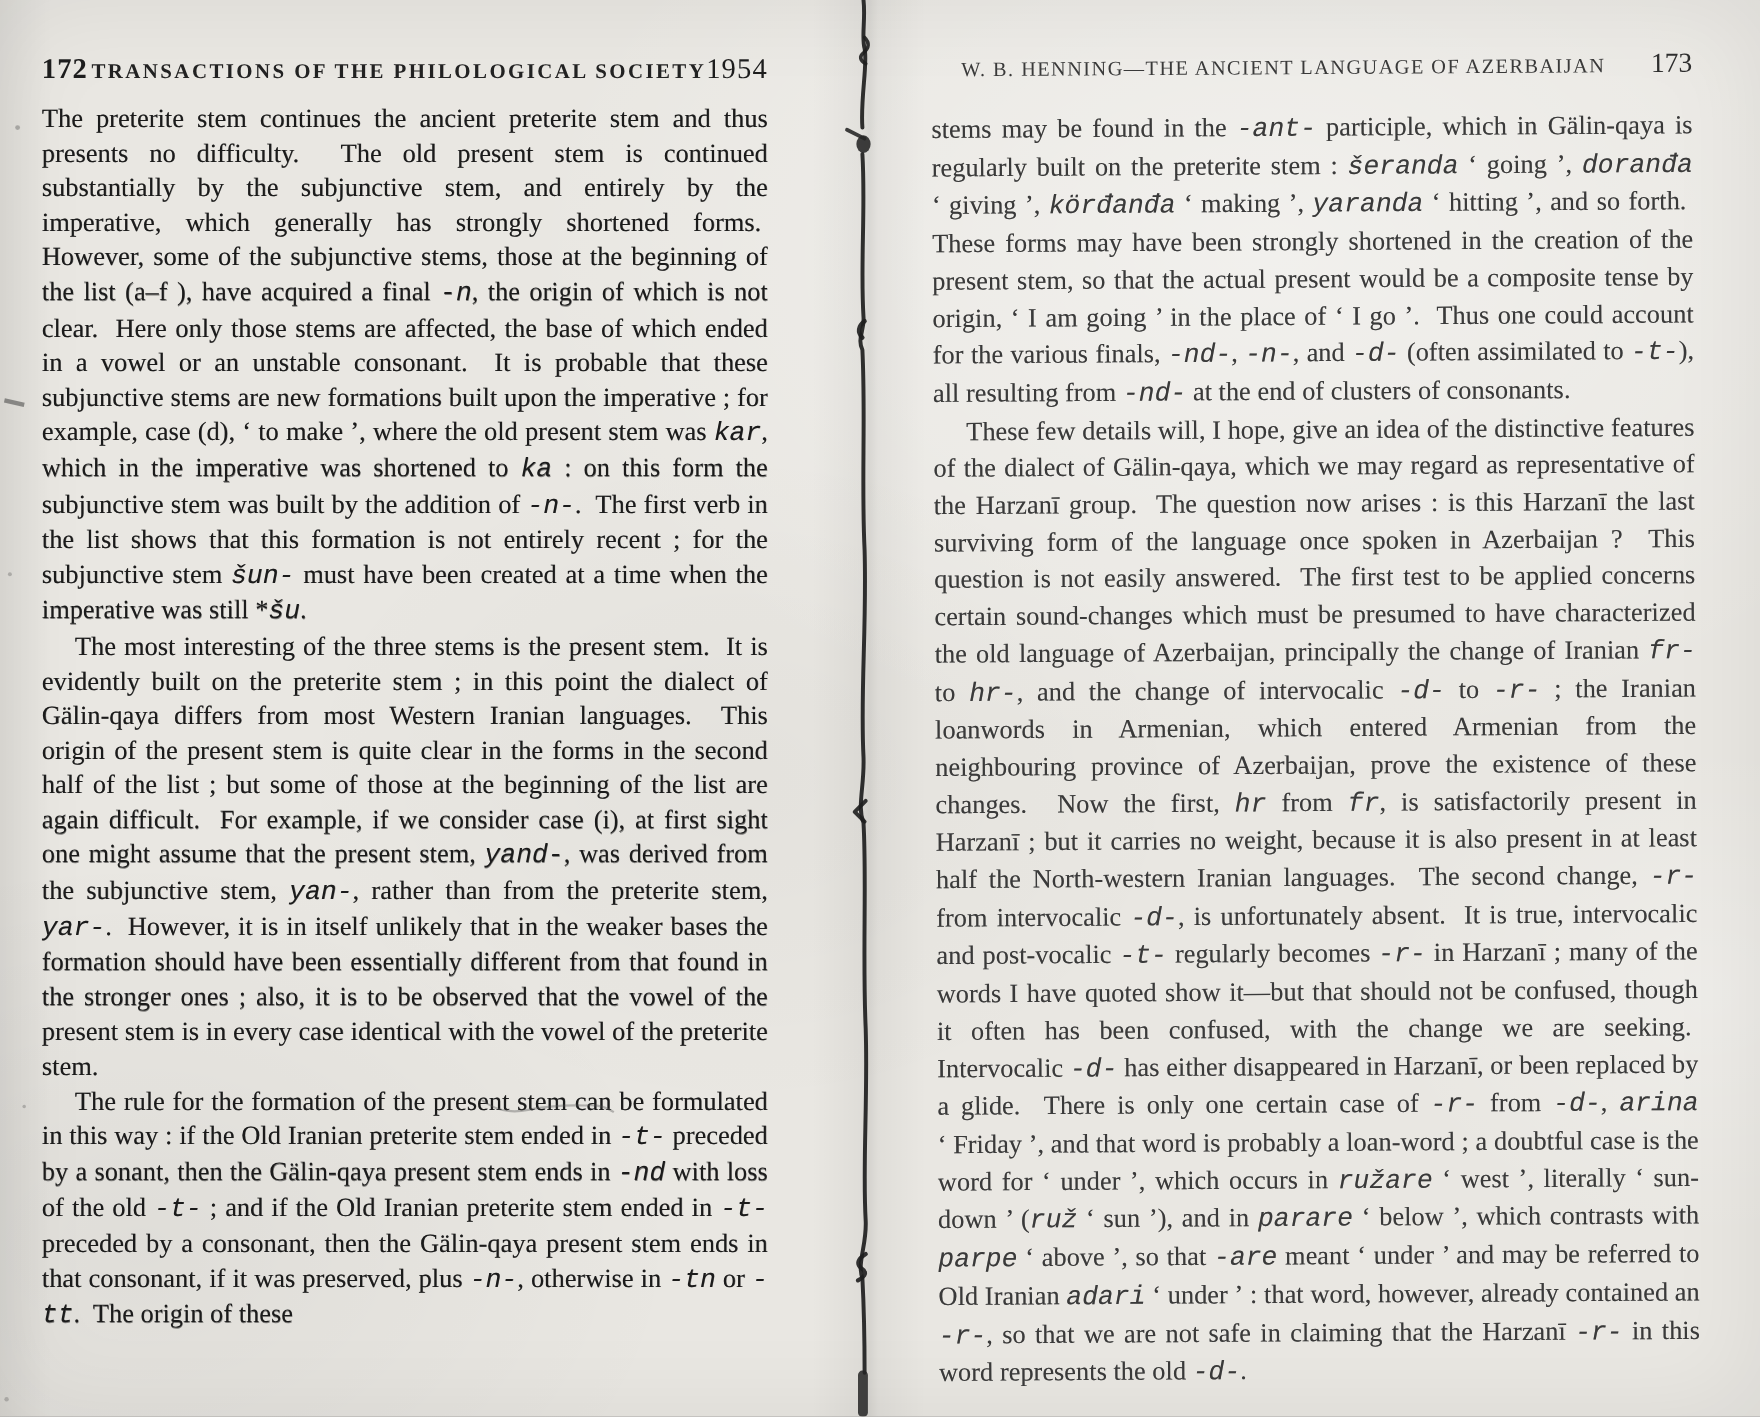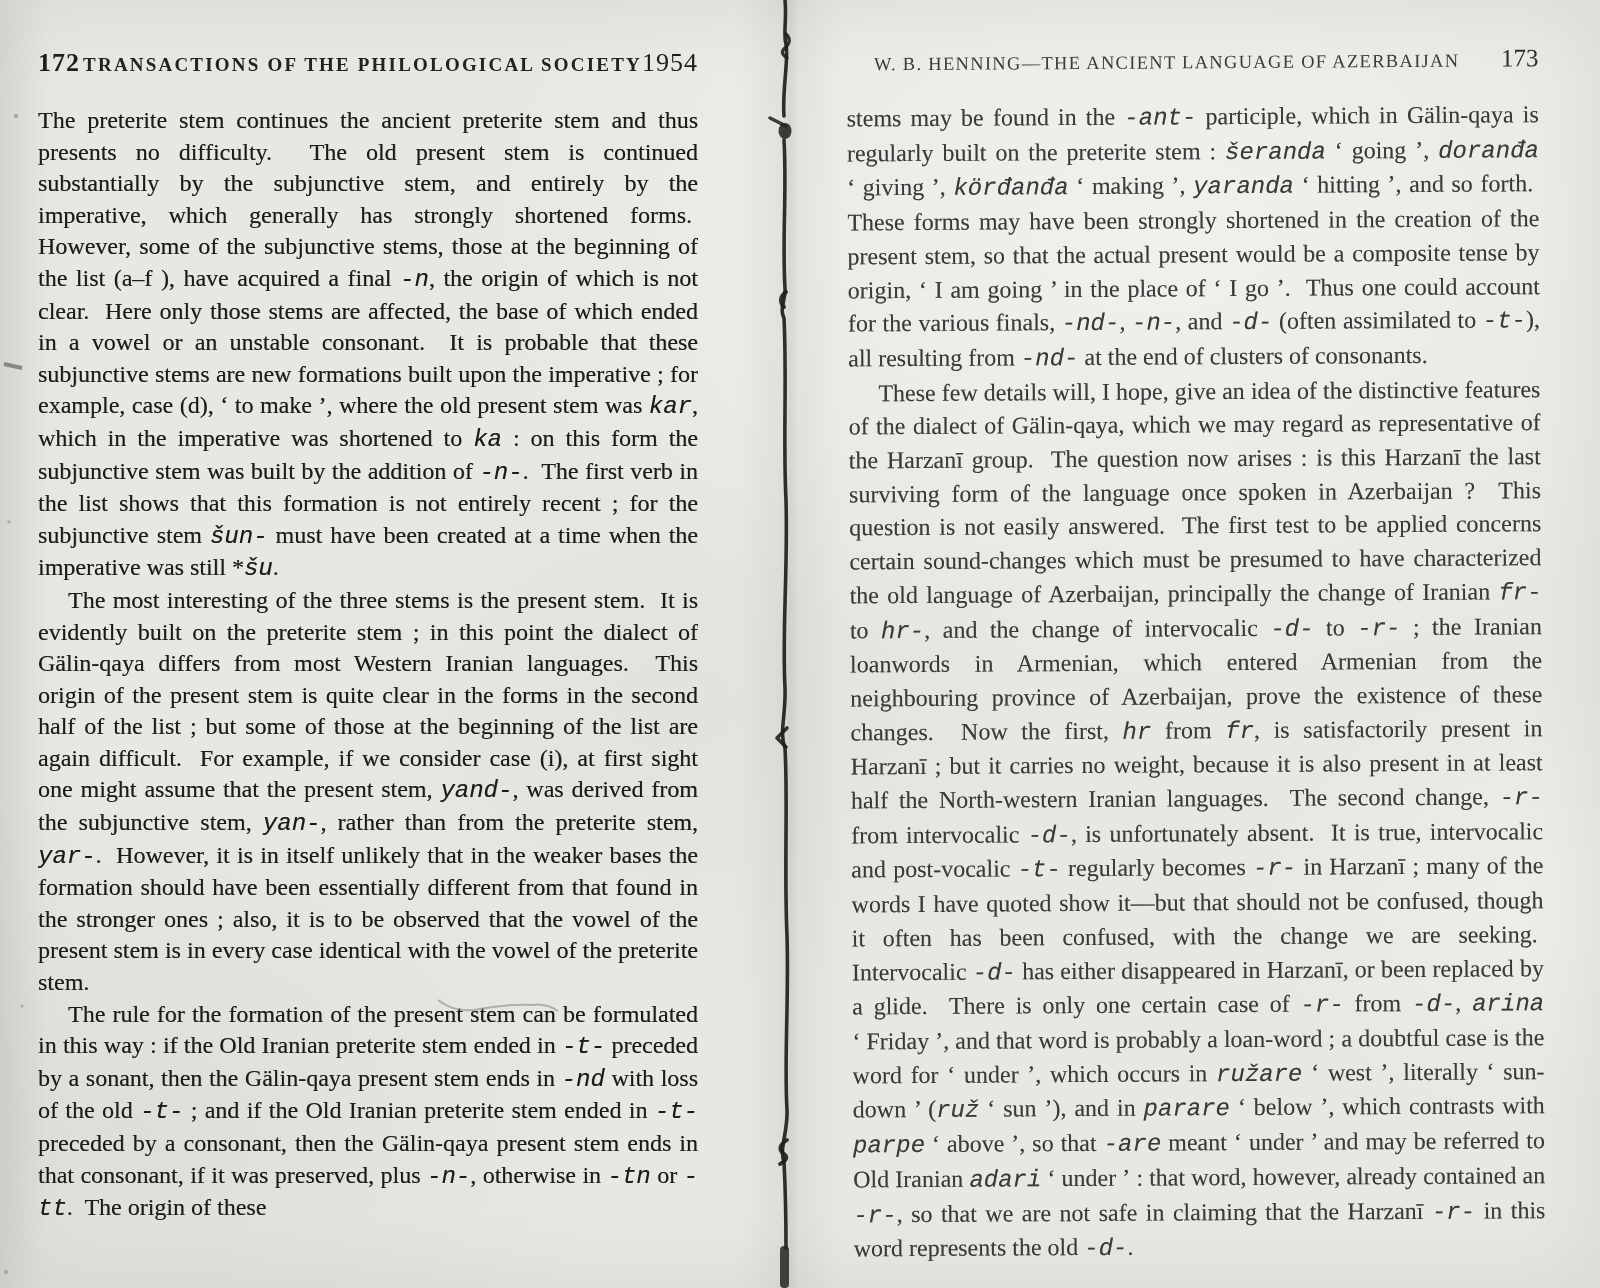--- a/index.html
+++ b/index.html
@@ -25,21 +25,21 @@
   .col{position:relative;}
   .col-left{margin:48px 90px 0 38px;}
   .col-right{margin:34px 62px 0 46px;}
   .running-head{display:flex;align-items:baseline;justify-content:space-between;white-space:nowrap;}
   .rh-num-l{font-size:26px;font-weight:700;color:#1d1d1d;letter-spacing:1px;}
   .rh-title-l{flex:1;text-align:right;font-size:19px;font-weight:700;letter-spacing:2.2px;color:#222;}
   .rh-year{font-size:26px;font-weight:400;color:#1d1d1d;letter-spacing:1px;}
   .rh-title-r{flex:1;text-align:center;font-size:18.5px;font-weight:400;letter-spacing:1.3px;color:#3a3a3a;}
   .rh-num-r{font-size:25px;font-weight:400;color:#2e2e2e;padding-left:14px;margin-top:12px;}
   .body-text{text-align:justify;}
-  .body-left{margin-top:27px;font-size:24px;line-height:31.6px;color:#1b1b1b;
+  .body-left{margin-top:15px;font-size:24px;line-height:31.6px;color:#1b1b1b;
     text-shadow:.3px .3px .4px rgba(25,25,25,.5);max-height:1168px;overflow:hidden;}
   .body-right{margin-top:26px;font-size:24px;line-height:33.7px;color:#3a3a3a;
     text-shadow:0 0 .6px rgba(70,70,70,.45);max-height:1180px;overflow:hidden;}
   .para{margin:0;}
   .para.indent{text-indent:30px;}
   .para i{font-style:italic;font-family:Liberation Mono, monospace;}
   svg.overlay{position:absolute;inset:0;pointer-events:none;}
 </style>
 </head>
 <body>

